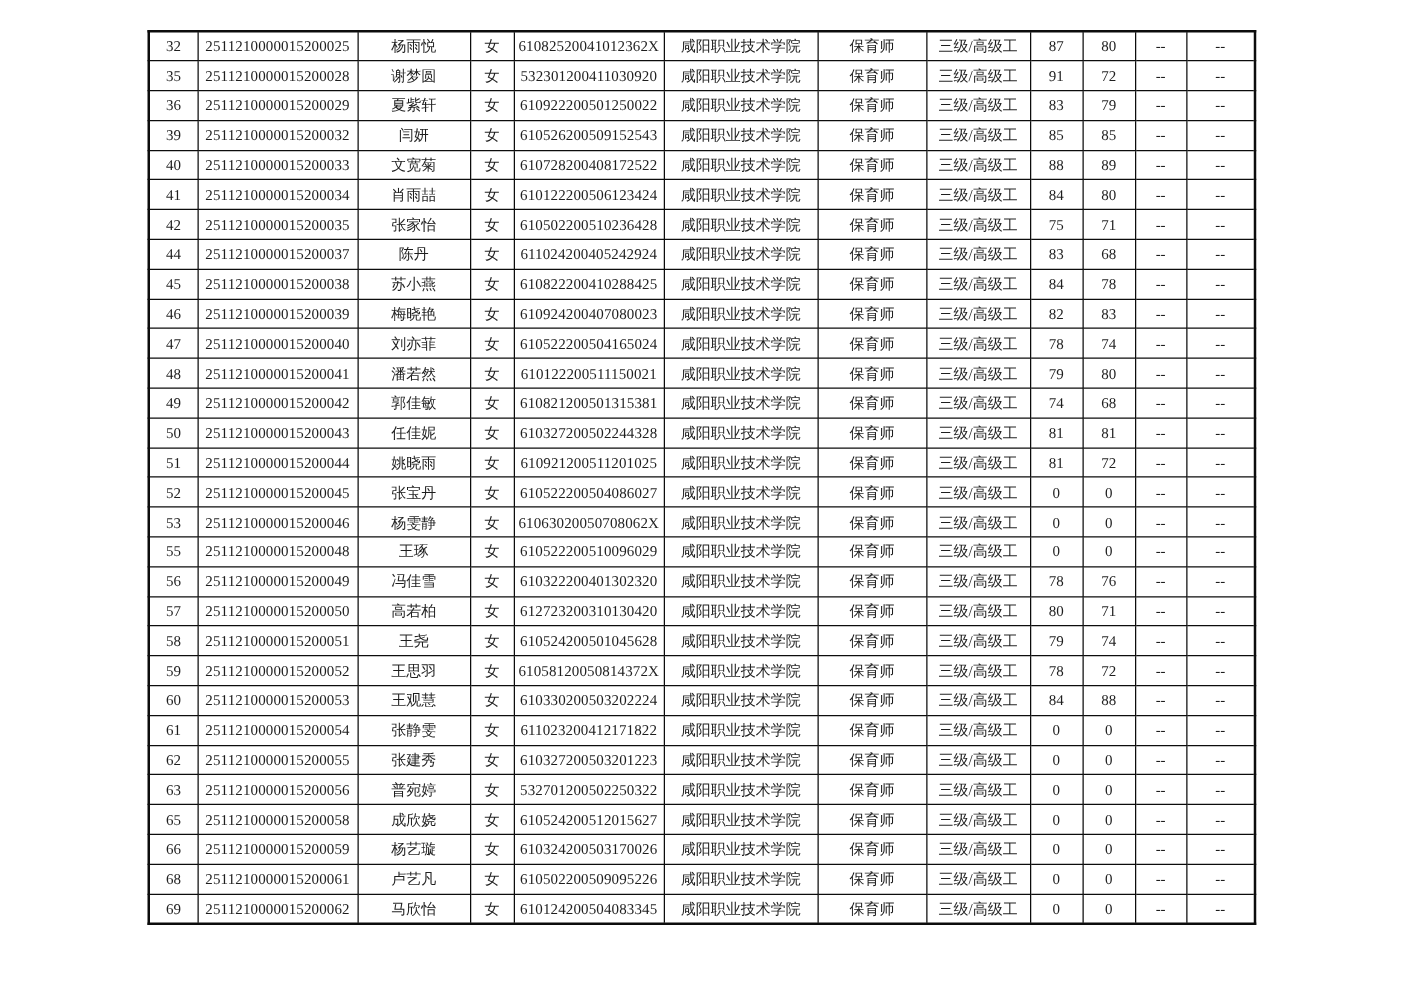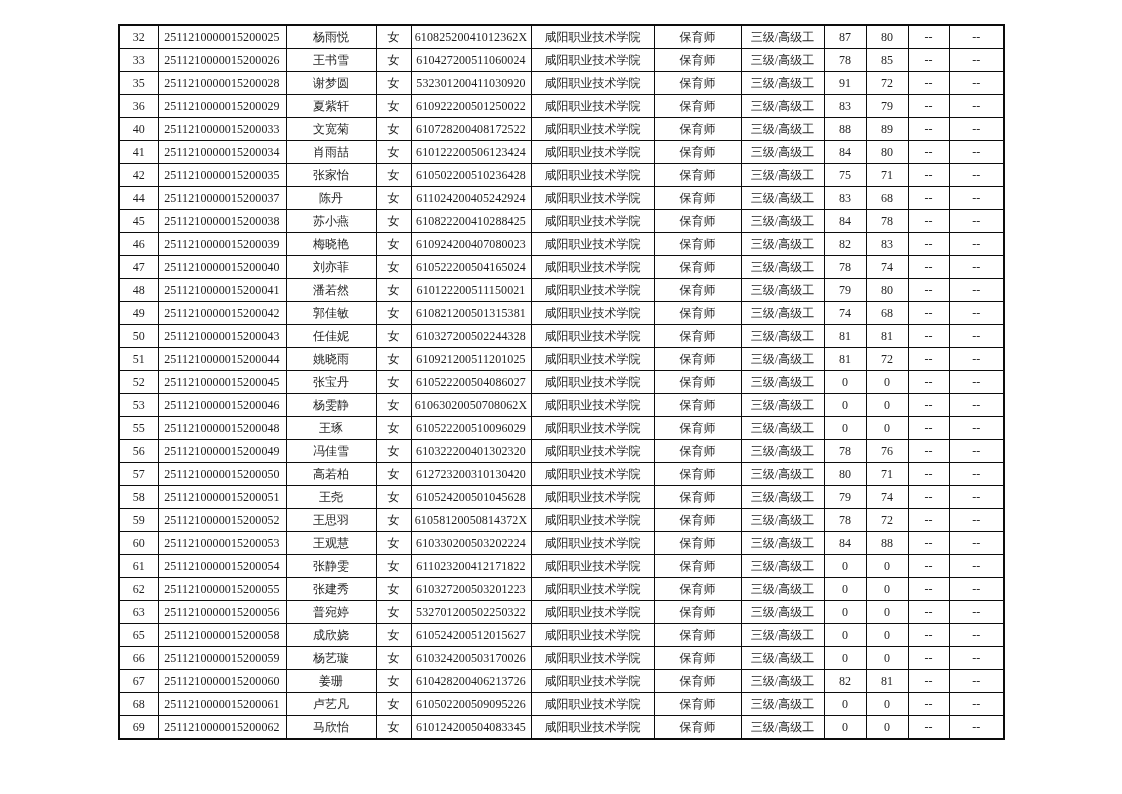--- a/index.html
+++ b/index.html
@@ -68,34 +68,20 @@
     <td class="c-id-number">61082520041012362X</td>
     <td class="c-school">咸阳职业技术学院</td>
     <td class="c-occupation">保育师</td>
     <td class="c-level">三级/高级工</td>
     <td class="c-score1">87</td>
     <td class="c-score2">80</td>
     <td class="c-extra1">--</td>
     <td class="c-extra2">--</td>
   </tr>
         <tr>
-    <td class="c-seq">33</td>
-    <td class="c-exam-id">2511210000015200026</td>
-    <td class="c-name">王书雪</td>
-    <td class="c-gender">女</td>
-    <td class="c-id-number">610427200511060024</td>
-    <td class="c-school">咸阳职业技术学院</td>
-    <td class="c-occupation">保育师</td>
-    <td class="c-level">三级/高级工</td>
-    <td class="c-score1">78</td>
-    <td class="c-score2">85</td>
-    <td class="c-extra1">--</td>
-    <td class="c-extra2">--</td>
-  </tr>
-        <tr>
     <td class="c-seq">35</td>
     <td class="c-exam-id">2511210000015200028</td>
     <td class="c-name">谢梦圆</td>
     <td class="c-gender">女</td>
     <td class="c-id-number">532301200411030920</td>
     <td class="c-school">咸阳职业技术学院</td>
     <td class="c-occupation">保育师</td>
     <td class="c-level">三级/高级工</td>
     <td class="c-score1">91</td>
     <td class="c-score2">72</td>
@@ -110,20 +96,34 @@
     <td class="c-id-number">610922200501250022</td>
     <td class="c-school">咸阳职业技术学院</td>
     <td class="c-occupation">保育师</td>
     <td class="c-level">三级/高级工</td>
     <td class="c-score1">83</td>
     <td class="c-score2">79</td>
     <td class="c-extra1">--</td>
     <td class="c-extra2">--</td>
   </tr>
         <tr>
+    <td class="c-seq">39</td>
+    <td class="c-exam-id">2511210000015200032</td>
+    <td class="c-name">闫妍</td>
+    <td class="c-gender">女</td>
+    <td class="c-id-number">610526200509152543</td>
+    <td class="c-school">咸阳职业技术学院</td>
+    <td class="c-occupation">保育师</td>
+    <td class="c-level">三级/高级工</td>
+    <td class="c-score1">85</td>
+    <td class="c-score2">85</td>
+    <td class="c-extra1">--</td>
+    <td class="c-extra2">--</td>
+  </tr>
+        <tr>
     <td class="c-seq">40</td>
     <td class="c-exam-id">2511210000015200033</td>
     <td class="c-name">文宽菊</td>
     <td class="c-gender">女</td>
     <td class="c-id-number">610728200408172522</td>
     <td class="c-school">咸阳职业技术学院</td>
     <td class="c-occupation">保育师</td>
     <td class="c-level">三级/高级工</td>
     <td class="c-score1">88</td>
     <td class="c-score2">89</td>
@@ -442,34 +442,20 @@
     <td class="c-seq">66</td>
     <td class="c-exam-id">2511210000015200059</td>
     <td class="c-name">杨艺璇</td>
     <td class="c-gender">女</td>
     <td class="c-id-number">610324200503170026</td>
     <td class="c-school">咸阳职业技术学院</td>
     <td class="c-occupation">保育师</td>
     <td class="c-level">三级/高级工</td>
     <td class="c-score1">0</td>
     <td class="c-score2">0</td>
-    <td class="c-extra1">--</td>
-    <td class="c-extra2">--</td>
-  </tr>
-        <tr>
-    <td class="c-seq">67</td>
-    <td class="c-exam-id">2511210000015200060</td>
-    <td class="c-name">姜珊</td>
-    <td class="c-gender">女</td>
-    <td class="c-id-number">610428200406213726</td>
-    <td class="c-school">咸阳职业技术学院</td>
-    <td class="c-occupation">保育师</td>
-    <td class="c-level">三级/高级工</td>
-    <td class="c-score1">82</td>
-    <td class="c-score2">81</td>
     <td class="c-extra1">--</td>
     <td class="c-extra2">--</td>
   </tr>
         <tr>
     <td class="c-seq">68</td>
     <td class="c-exam-id">2511210000015200061</td>
     <td class="c-name">卢艺凡</td>
     <td class="c-gender">女</td>
     <td class="c-id-number">610502200509095226</td>
     <td class="c-school">咸阳职业技术学院</td>

